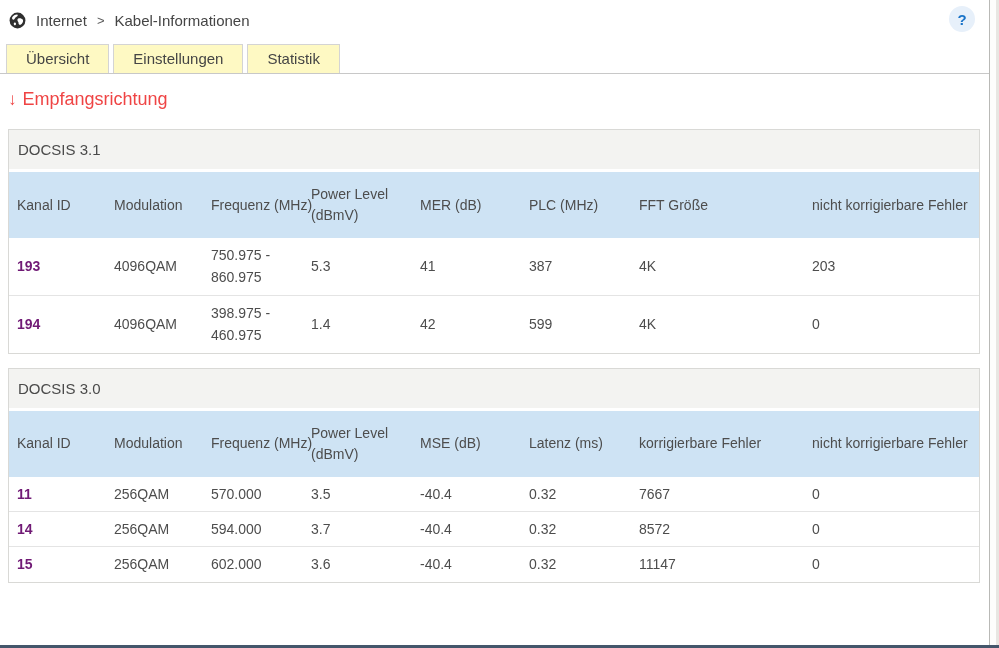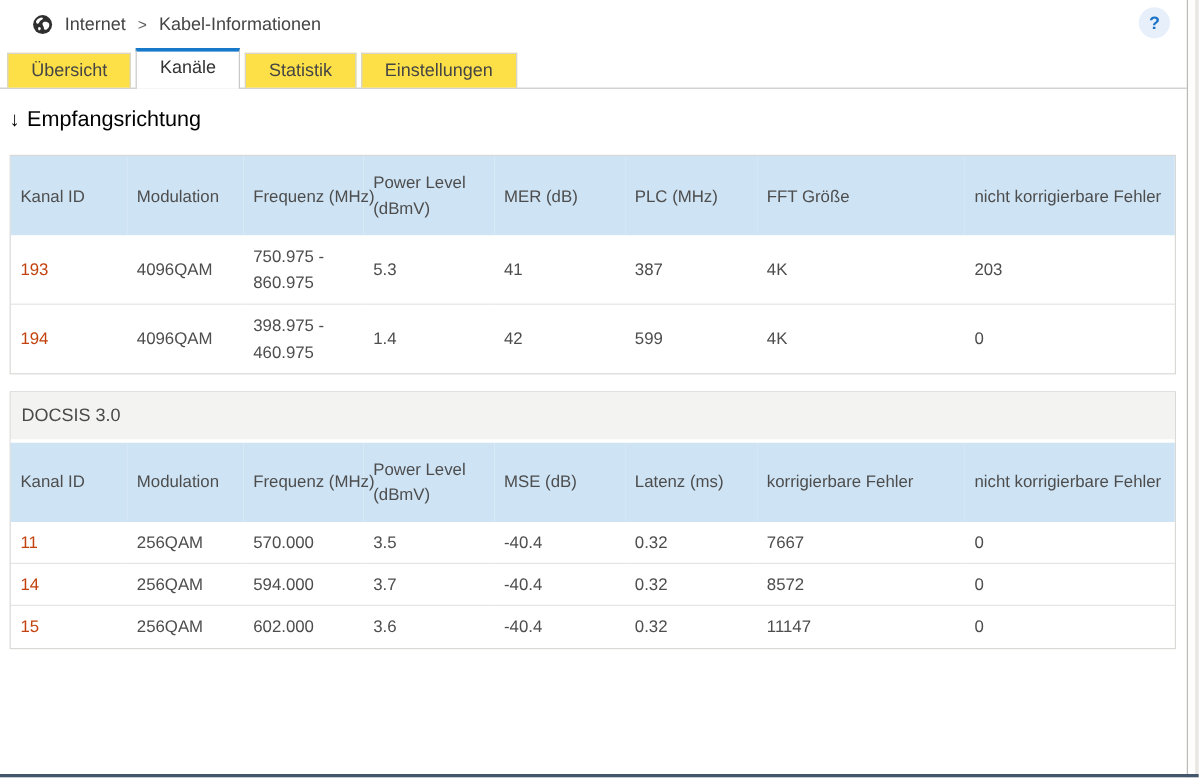--- a/index.html
+++ b/index.html
@@ -13,21 +13,21 @@
   .page {
     position: absolute; left: 0; top: 0;
     width: 990px; height: 648px;
     border-right: 1px solid #b9b9b6;
     background: #fff;
   }
   
   .topbar {
     height: 40px;
     display: flex; align-items: center;
-    padding-left: 26px;
+    padding-left: 8px;
   }
   .globe { width: 19px; height: 19px; flex: 0 0 auto; }
   .crumbs { display: flex; align-items: center; gap: 10px; margin-left: 9px; font-size: 15px; color: #454545; }
   .crumb-sep { color: #5a5a5a; font-size: 13px; }
   .helpbtn {
     position: absolute; top: 6px; right: 14px;
     width: 26px; height: 26px; border-radius: 50%;
     background: #e7f0fa; color: #1a73c8;
     font-size: 15px; font-weight: bold;
     display: flex; align-items: center; justify-content: center;
@@ -37,39 +37,39 @@
   .tabbar {
     height: 34px;
     border-bottom: 1px solid #c8c8c8;
     display: flex; align-items: flex-end; gap: 4px;
     padding-left: 6px;
     position: relative;
   }
   .tab {
     height: 29px; line-height: 27px;
     padding: 0 19px;
-    background: #fde047;
+    background: #fef9c3;
     border: 1px solid #d4d4d4; border-bottom: none;
     font-size: 15px; color: #454545;
     text-align: center; cursor: pointer;
     white-space: nowrap;
   }
   .tab.active {
     background: #fff;
     border: 1px solid #c8c8c8; border-bottom: none;
     border-top: 3px solid #1779c9;
     height: 34px; line-height: 28px;
     margin-bottom: -1px; z-index: 2;
     color: #333;
   }
   
   .dir-heading {
     margin: 15px 0 0 8px;
     font-size: 18px;
-    color: #000000;
+    color: #ef4444;
   }
   .dir-heading .arrow { margin-right: 6px; font-size: 17px; }
   
   .tables { margin: 19px 0 0 8px; }
   .table-card {
     width: 972px;
     border: 1px solid #d9d9d6;
     background: #fff;
     margin-bottom: 14px;
   }
@@ -92,21 +92,21 @@
   .tbl td {
     font-size: 14px; color: #4d4d4d;
     vertical-align: middle;
     padding: 6px 4px 6px 8px;
     border-top: 1px solid #e4e4e4;
     line-height: 1.6;
   }
   .tbl tbody tr:first-child td { border-top: none; }
   .t31 td { height: 56px; }
   .t30 td { height: 31px; }
-  .tbl td.id { font-weight: normal; color: #c2410c; }
+  .tbl td.id { font-weight: bold; color: #701a75; }
   
   .scroll-strip {
     position: absolute; right: 0; top: 0;
     width: 9px; height: 648px; background: #fdfdfc;
   }
   .scroll-strip .track {
     position: absolute; right: 0; top: 0;
     width: 3px; height: 100%; background: #e8e6e2;
   }
   
@@ -132,31 +132,31 @@
     <span class="crumbs">
       <span>Internet</span>
       <span class="crumb-sep">&gt;</span>
       <span>Kabel-Informationen</span>
     </span>
     <span class="helpbtn">?</span>
   </div>
 
   <div class="tabbar">
       <div class="tab">Übersicht</div>
-      <div class="tab active">Kanäle</div>
+      <div class="tab">Einstellungen</div>
       <div class="tab">Statistik</div>
-      <div class="tab">Einstellungen</div>
     </div>
 
   <div class="dir-heading">
     <span class="arrow">↓</span><span>Empfangsrichtung</span>
   </div>
 
   <div class="tables">
       <div class="table-card">
+        <div class="section-title">DOCSIS 3.1</div>
         <table class="tbl t31">
           <colgroup>
             <col style="width: 97px;">
             <col style="width: 97px;">
             <col style="width: 100px;">
             <col style="width: 109px;">
             <col style="width: 109px;">
             <col style="width: 110px;">
             <col style="width: 173px;">
             <col>

